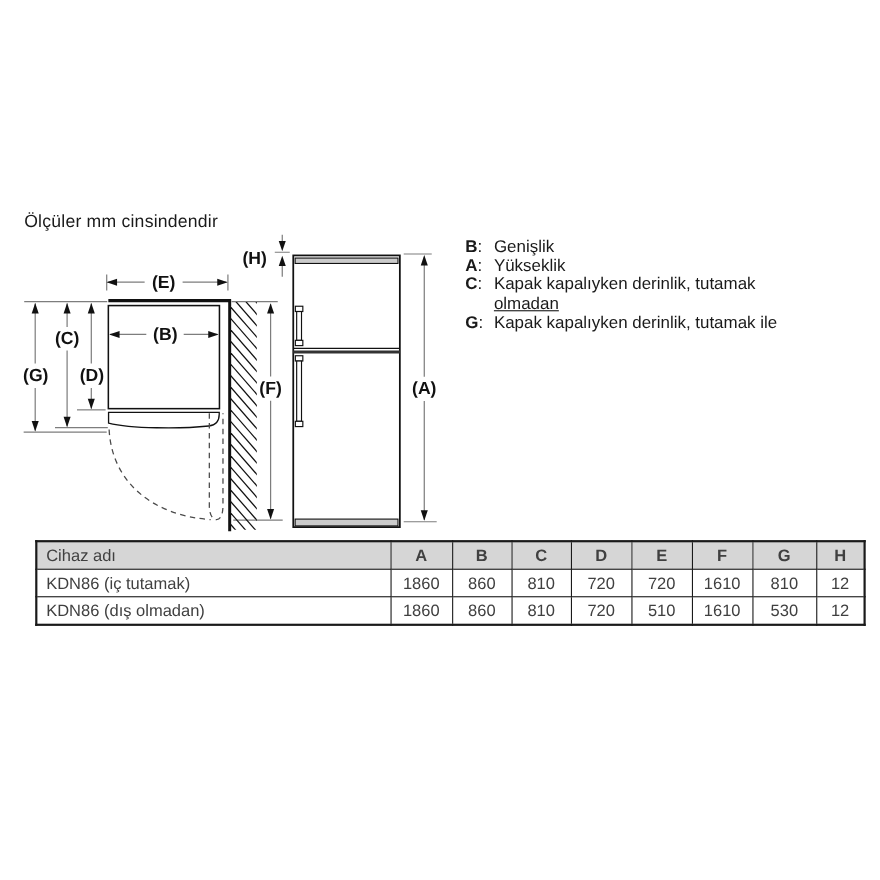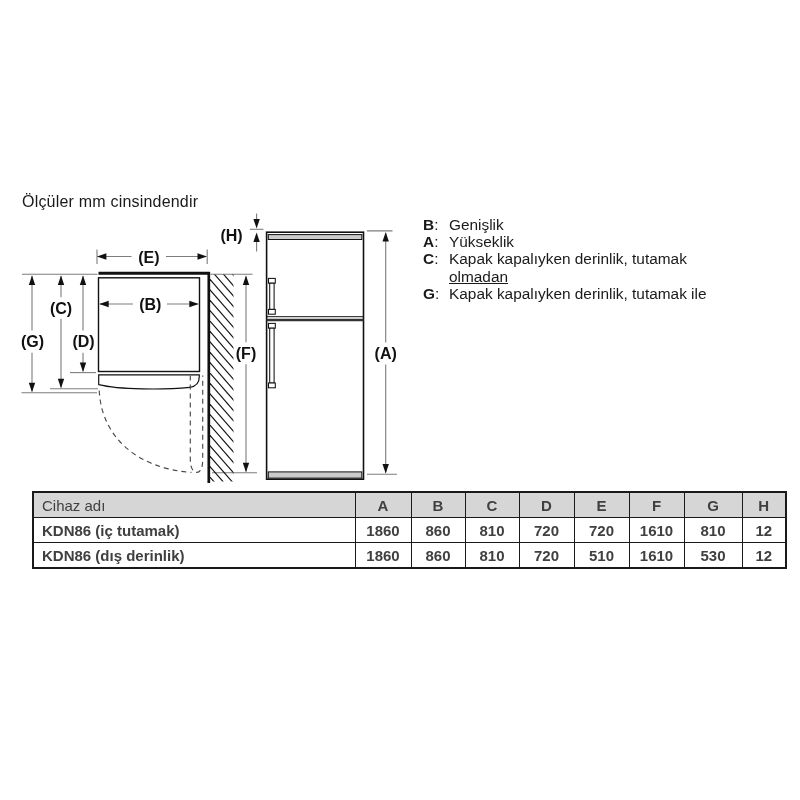--- a/index.html
+++ b/index.html
@@ -26,21 +26,21 @@
 
   .dim-table {
     position:absolute; left:16px; top:491px;
     border-collapse:collapse; table-layout:fixed;
     font-size:15px; color:#404040;
     border:2px solid #1a1a1a;
     margin-left:16px;
   }
   .dim-table th, .dim-table td {
     border:1px solid #1a1a1a; height:24px; padding:0 4px;
-    text-align:center; font-weight:bold; overflow:hidden; white-space:nowrap;
+    text-align:center; font-weight:normal; overflow:hidden; white-space:nowrap;
   }
   .dim-table th { background:var(--header-bg,#d6d6d6); font-weight:bold; }
   .dim-table th.device-col { text-align:left; padding-left:8px; font-weight:normal; }
   .dim-table td.device-cell { text-align:left; padding-left:8px; }
 </style>
 </head>
 <body>
 
 <div class="page">
 
@@ -217,21 +217,21 @@
           <td>1860</td>
           <td>860</td>
           <td>810</td>
           <td>720</td>
           <td>720</td>
           <td>1610</td>
           <td>810</td>
           <td>12</td>
         </tr>
         <tr>
-          <td class="device-cell">KDN86 (dış derinlik)</td>
+          <td class="device-cell">KDN86 (dış olmadan)</td>
           <td>1860</td>
           <td>860</td>
           <td>810</td>
           <td>720</td>
           <td>510</td>
           <td>1610</td>
           <td>530</td>
           <td>12</td>
         </tr>
       </tbody>

